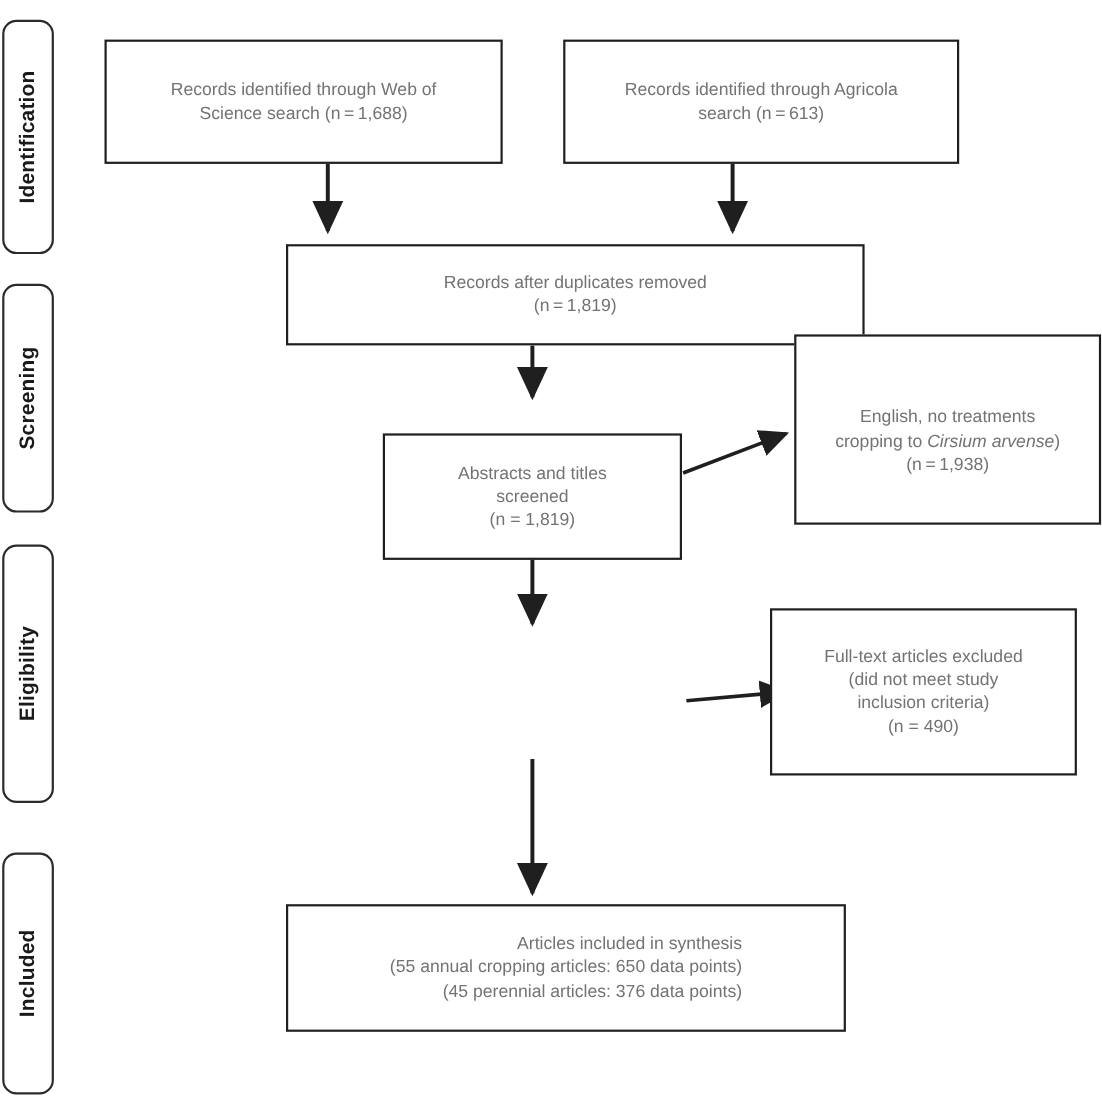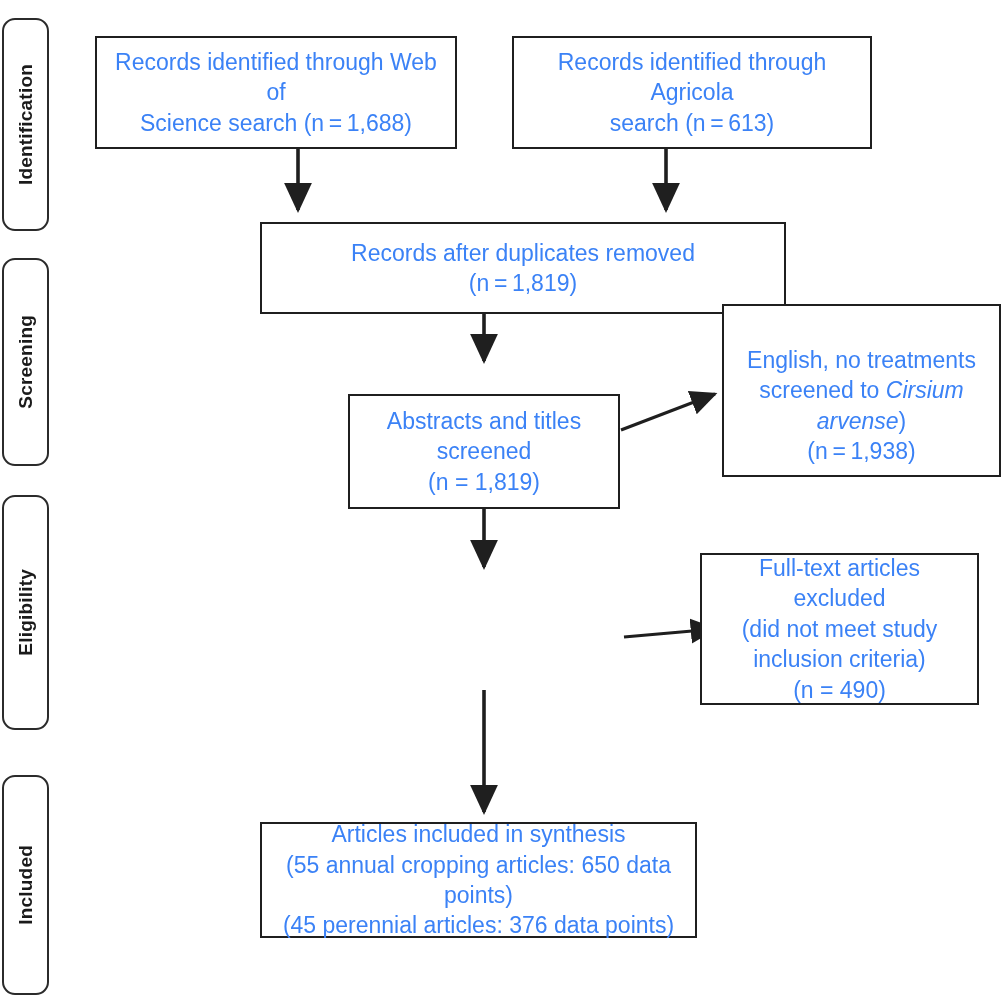--- a/index.html
+++ b/index.html
@@ -46,23 +46,23 @@
     position: absolute;
     box-sizing: border-box;
     border: 2.5px solid #1f1f1f;
     background: #ffffff;
     display: flex;
     align-items: center;
     justify-content: center;
     text-align: center;
   }
   .flow-box .box-text {
-    font-size: 23px;
+    font-size: 16px;
     line-height: 1.32;
-    color: #3b82f6;
+    color: #737373;
     padding: 0 10px;
     white-space: pre-line;
   }
   .flow-box .box-text .sci {
     font-style: italic;
   }
 
   
   #connectors {
     position: absolute;
@@ -145,30 +145,30 @@
 (n = 1,819)</div>
   </div>
 
   <div class="flow-box" style="left:348px; top:394px; width:272px; height:115px;">
     <div class="box-text">Abstracts and titles
 screened
 (n = 1,819)</div>
   </div>
 
   <div class="flow-box" style="left:722px; top:304px; width:279px; height:173px;">
-    <div class="box-text"><br><span>English, no treatments</span><br><span>screened to </span><span class="sci">Cirsium arvense</span><span>)</span><br><span>(n = 1,938)</span></div>
+    <div class="box-text"><br><span>English, no treatments</span><br><span>cropping to </span><span class="sci">Cirsium arvense</span><span>)</span><br><span>(n = 1,938)</span></div>
   </div>
 
 
   <div class="flow-box" style="left:700px; top:553px; width:279px; height:152px;">
     <div class="box-text">Full-text articles excluded
 (did not meet study
 inclusion criteria)
 (n = 490)</div>
   </div>
 
-  <div class="flow-box" style="left:260px; top:822px; width:437px; height:116px;">
+  <div class="flow-box" style="left:260px; top:822px; width:509px; height:116px;text-align:right;">
     <div class="box-text">Articles included in synthesis
 (55 annual cropping articles: 650 data points)
 (45 perennial articles: 376 data points)</div>
   </div>
 
 </div>
 
 </body></html>

